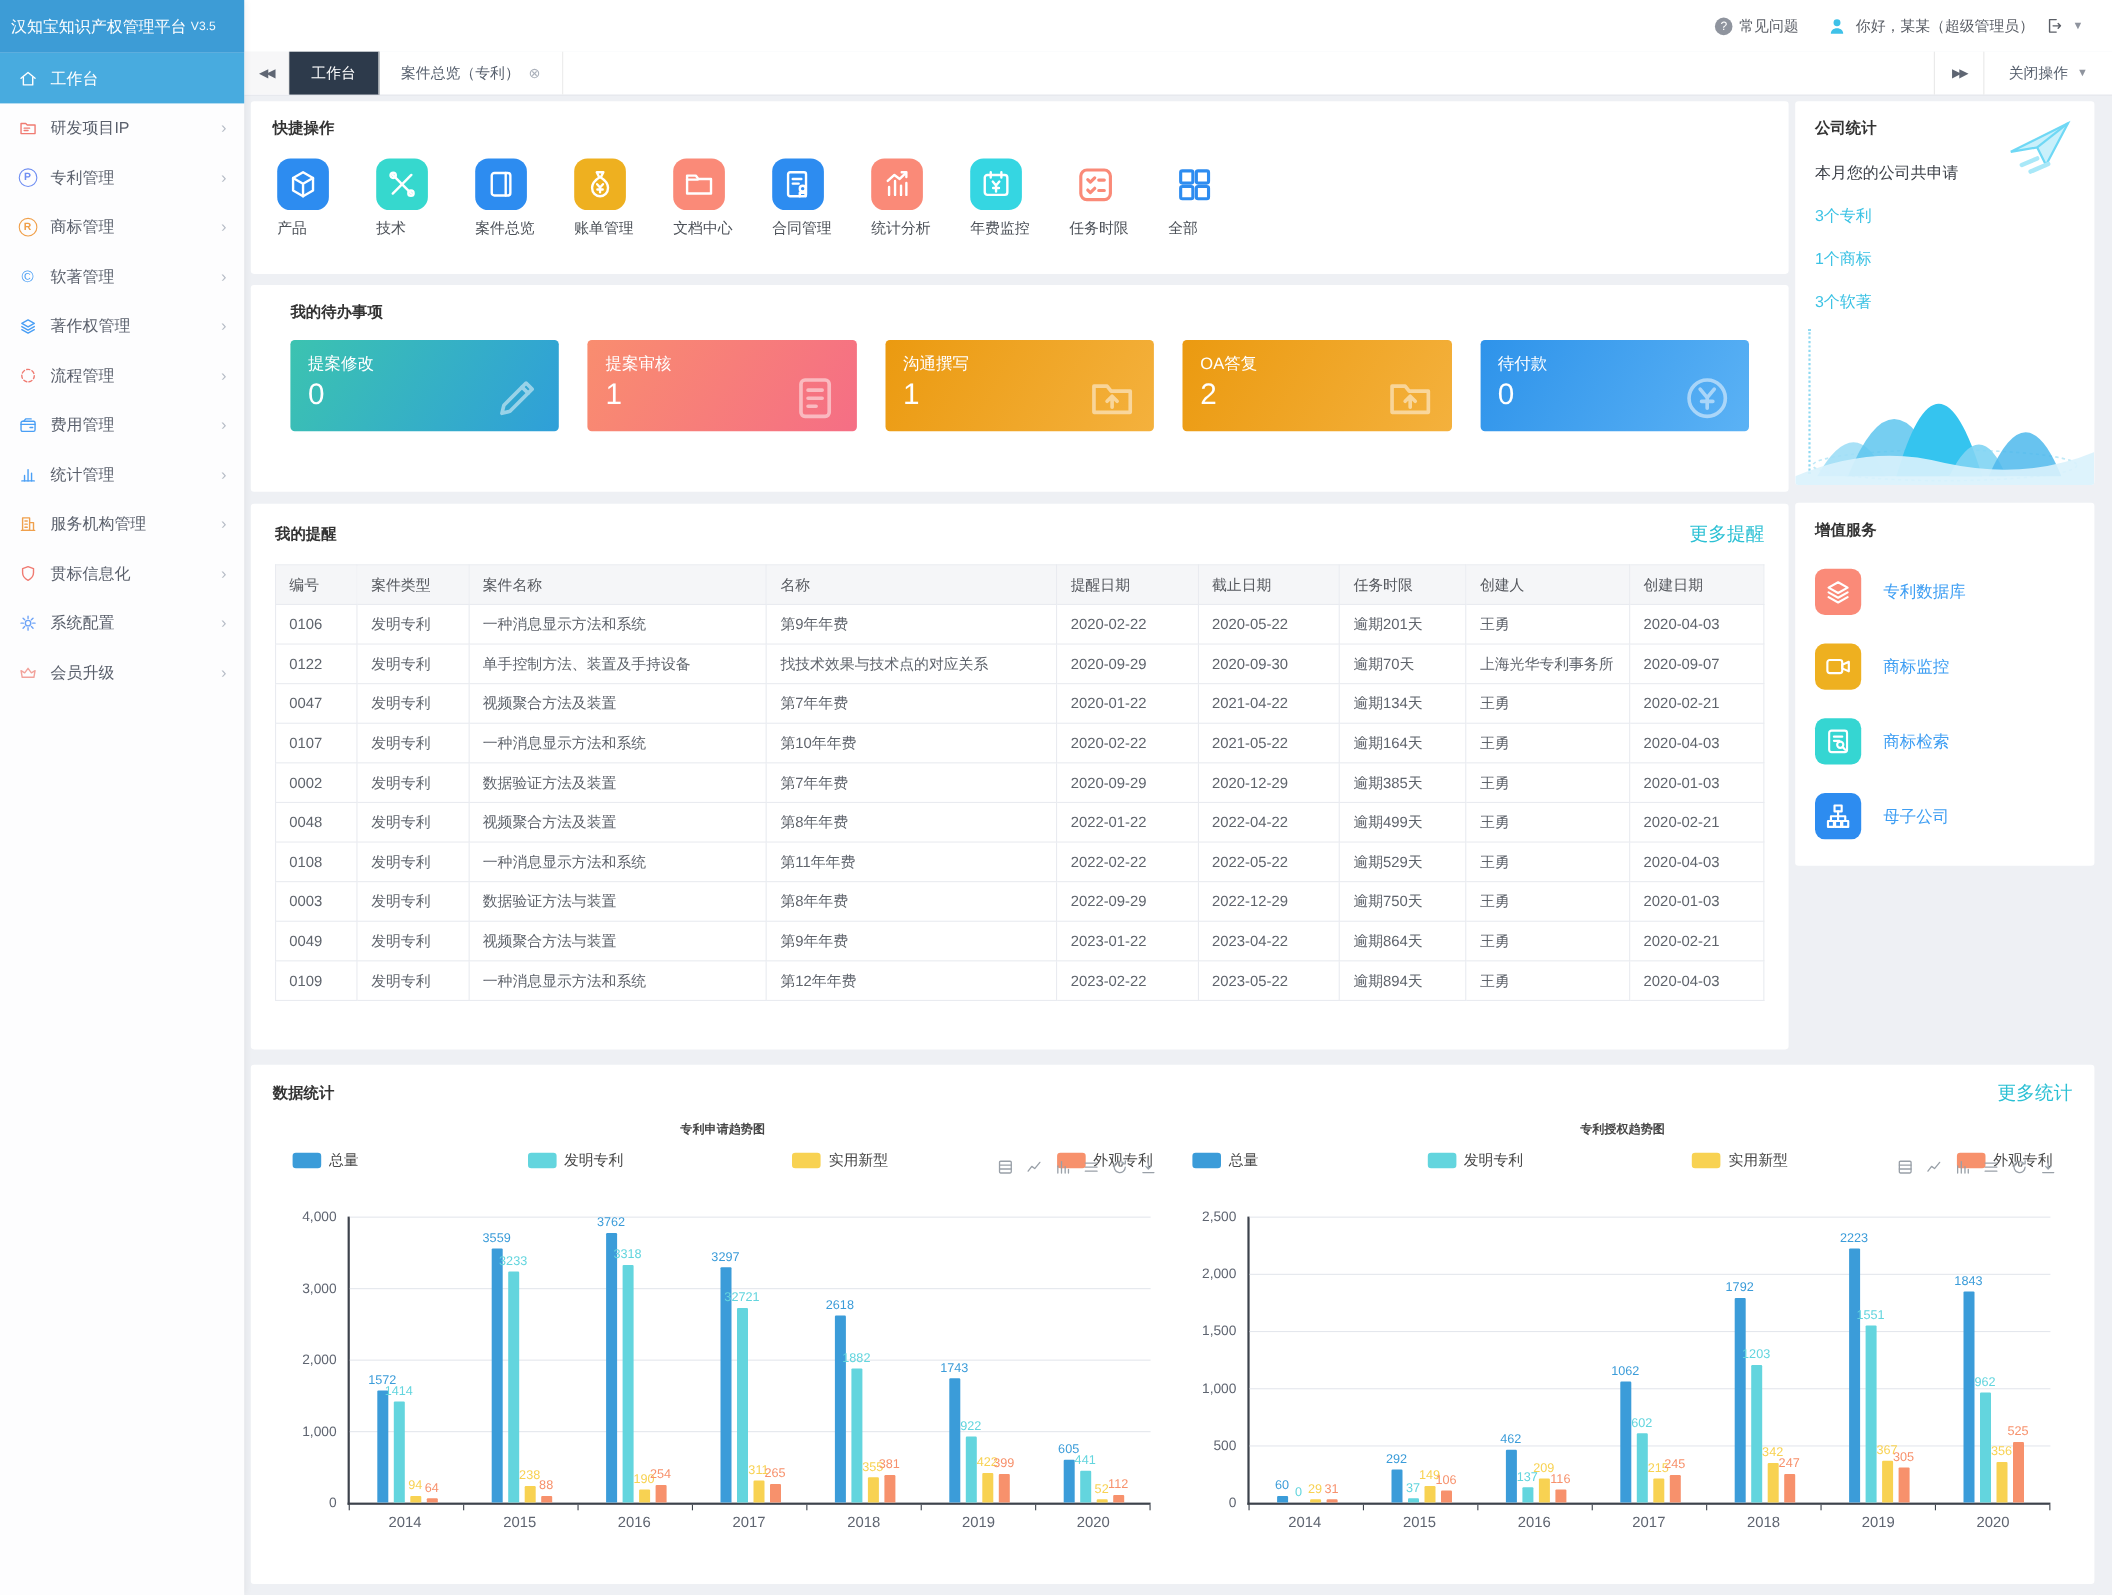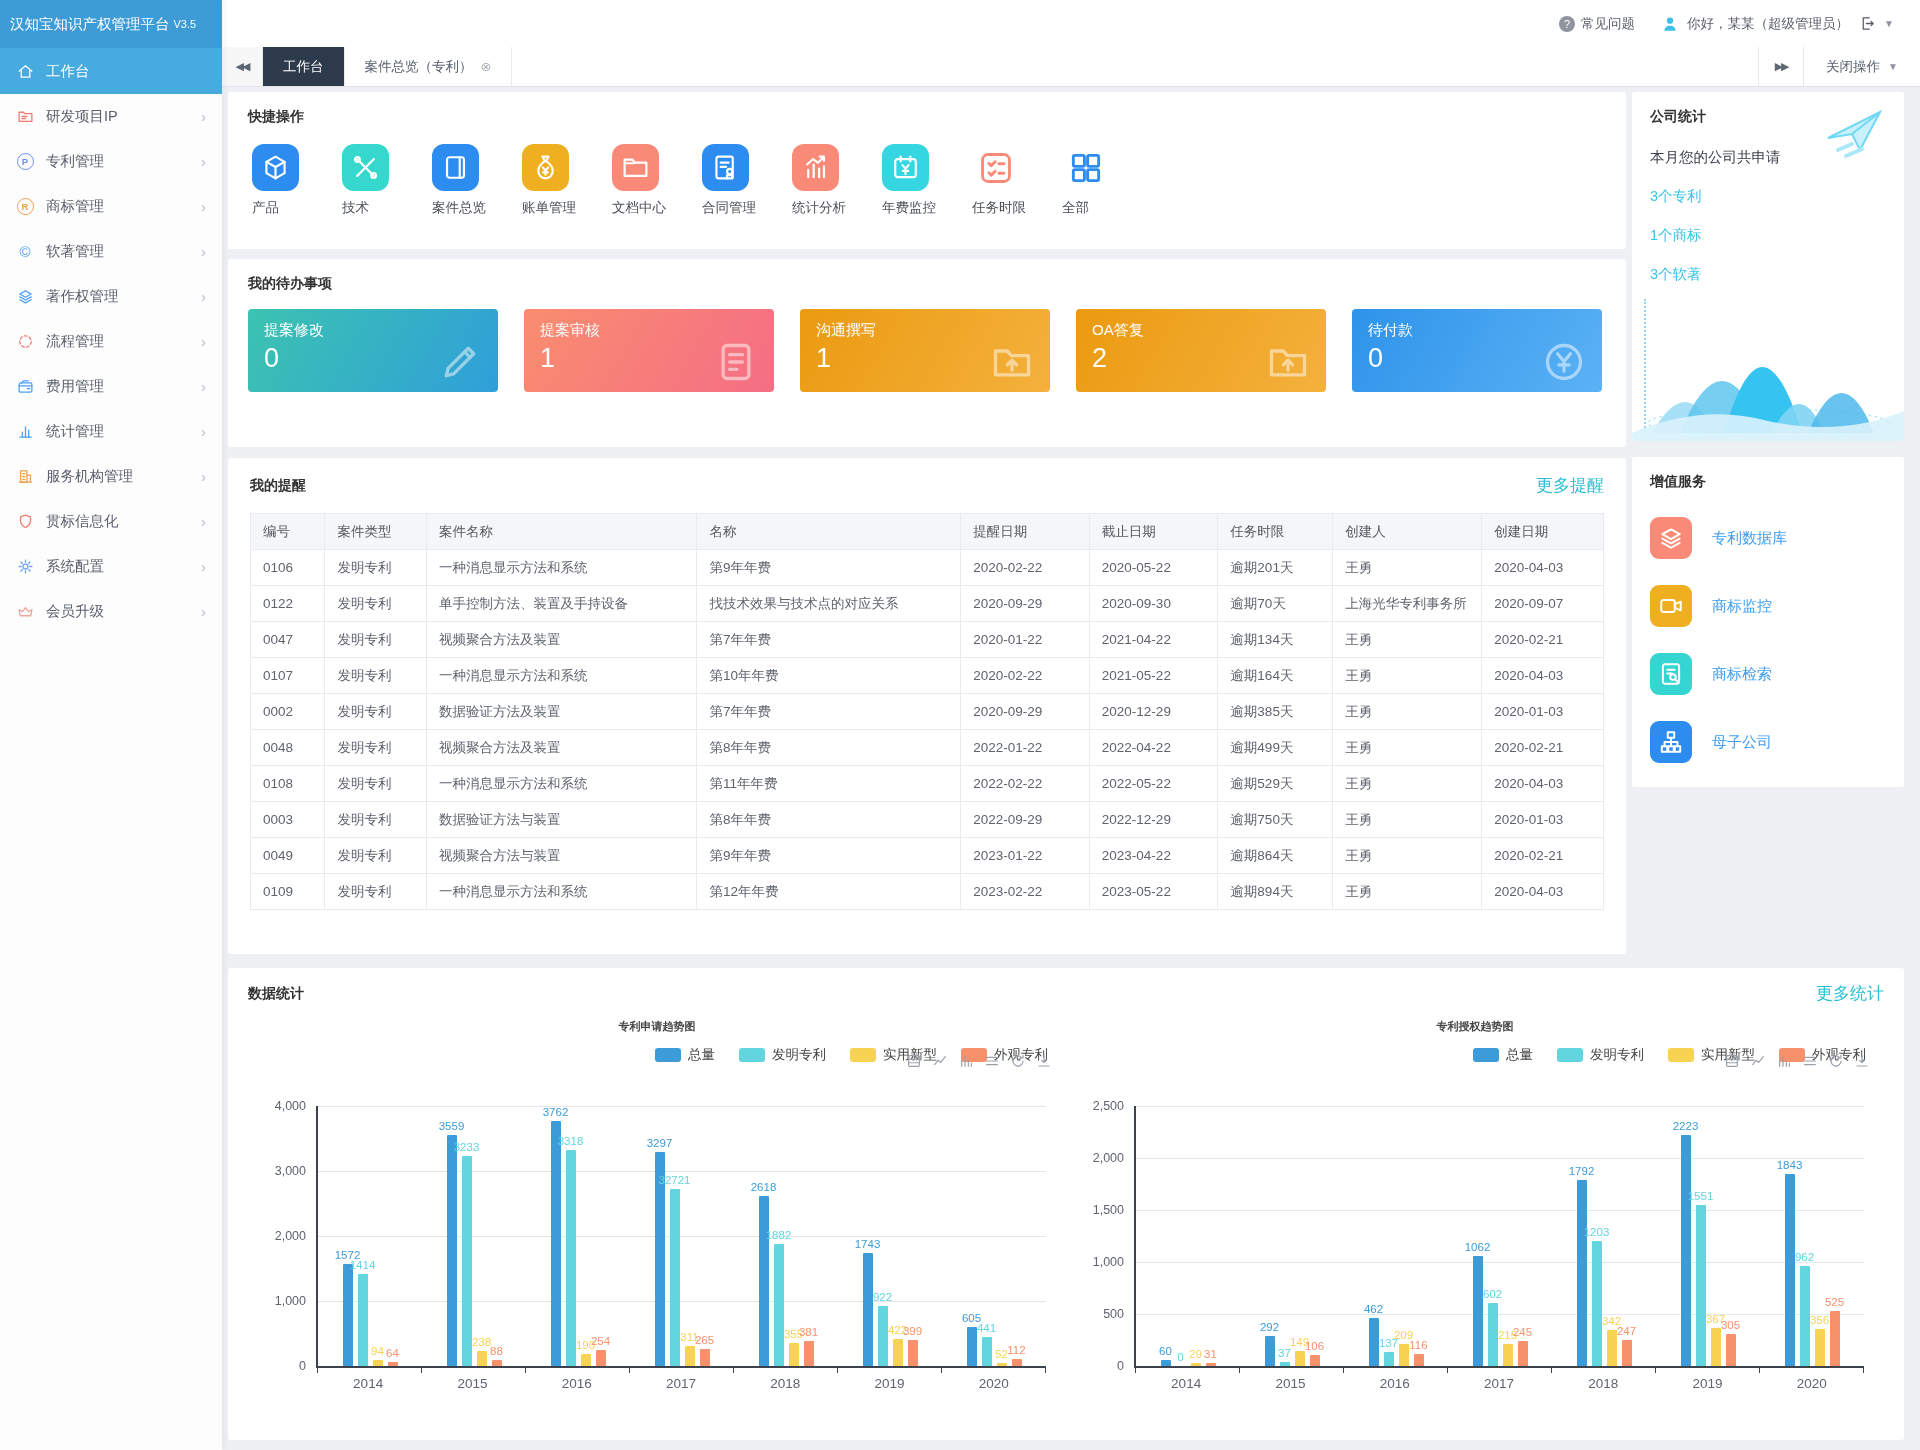--- a/index.html
+++ b/index.html
@@ -45,21 +45,21 @@
   .tab-fwd{width:44px;display:flex;align-items:center;justify-content:center;border-left:1px solid #e8e8e8;
            color:#5f6673;font-size:11px;letter-spacing:-2px;cursor:pointer}
   .close-ops{display:flex;align-items:center;padding:0 22px;border-left:1px solid #e8e8e8;font-size:13.5px;
              color:#57606e;cursor:pointer}
   
   .panel{position:absolute;background:#fff;border-radius:3px;box-sizing:border-box}
   .sec-title{font-size:14px;color:#333;font-weight:600}
   .more-link{font-size:17px;color:#2bc0d4;cursor:pointer}
   #quick-panel{left:228px;top:92px;width:1398px;height:157px;padding:16px 20px}
   #company-panel{left:1632px;top:92px;width:272px;height:349px;padding:16px 18px;overflow:hidden}
-  #todo-panel{left:228px;top:259px;width:1398px;height:188px;padding:16px 20px}
+  #todo-panel{left:228px;top:259px;width:1398px;height:188px;padding:16px 36px}
   #reminders-panel{left:228px;top:458px;width:1398px;height:496px;padding:16px 22px}
   #services-panel{left:1632px;top:457px;width:272px;height:330px;padding:16px 18px}
   #stats-panel{left:228px;top:968px;width:1676px;height:472px;padding:14px 20px}
   .panel-head{display:flex;align-items:center;justify-content:space-between}
   
   .q-row{display:flex;margin-top:18px;padding-left:4px}
   .q-tile{width:58px;margin-right:32px;display:flex;flex-direction:column;align-items:flex-start;cursor:pointer}
   .q-icon{width:47px;height:47px;border-radius:12px;color:#fff;display:flex;align-items:center;justify-content:center}
   .q-icon svg{width:29px;height:29px}
   .q-icon.outline{background:transparent!important}
@@ -87,21 +87,21 @@
   .comp-dots{position:absolute;left:12px;bottom:10px;height:132px;border-left:2px dotted #8fd9f2;pointer-events:none}
   
   .svc-item{display:flex;align-items:center;margin-top:26px;cursor:pointer}
   .svc-icon{width:42px;height:42px;border-radius:9px;color:#fff;display:flex;align-items:center;justify-content:center;margin-right:20px}
   .svc-icon svg{width:26px;height:26px}
   .svc-label{font-size:15px;color:#3e9ef3}
   
   .charts-row{display:flex;margin-top:6px}
   .chart{width:50%;position:relative;padding:0 6px;box-sizing:border-box}
   .chart-title{text-align:center;font-size:11px;color:#464646;font-weight:600;margin-top:8px}
-  .chart-legend{display:flex;justify-content:flex-end;align-items:center;margin-top:12px;height:18px}
+  .chart-legend{display:flex;justify-content:space-between;align-items:center;margin-top:12px;height:18px}
   .lg-item{display:flex;align-items:center;margin:0 12px;cursor:pointer}
   .lg-chip{width:26px;height:14px;border-radius:3px;margin-right:7px}
   .lg-label{font-size:13.5px;color:#464646}
   .chart-toolbox{position:absolute;right:14px;top:42px;display:flex;gap:10px;color:#99a0a8}
   .chart-toolbox .tool{width:16px;height:16px;cursor:pointer}
   .chart-toolbox svg{width:16px;height:16px}
   .chart-plot{position:relative;margin:42px 14px 0 62px;height:260px;
               border-left:2px solid #3d434c;border-bottom:2px solid #3d434c}
   .gridline{position:absolute;left:0;right:0;height:1px;background:#e4e7ed}
   .ytick{position:absolute;left:-62px;width:50px;text-align:right;font-size:12.5px;color:#5e6470;transform:translateY(-50%)}

